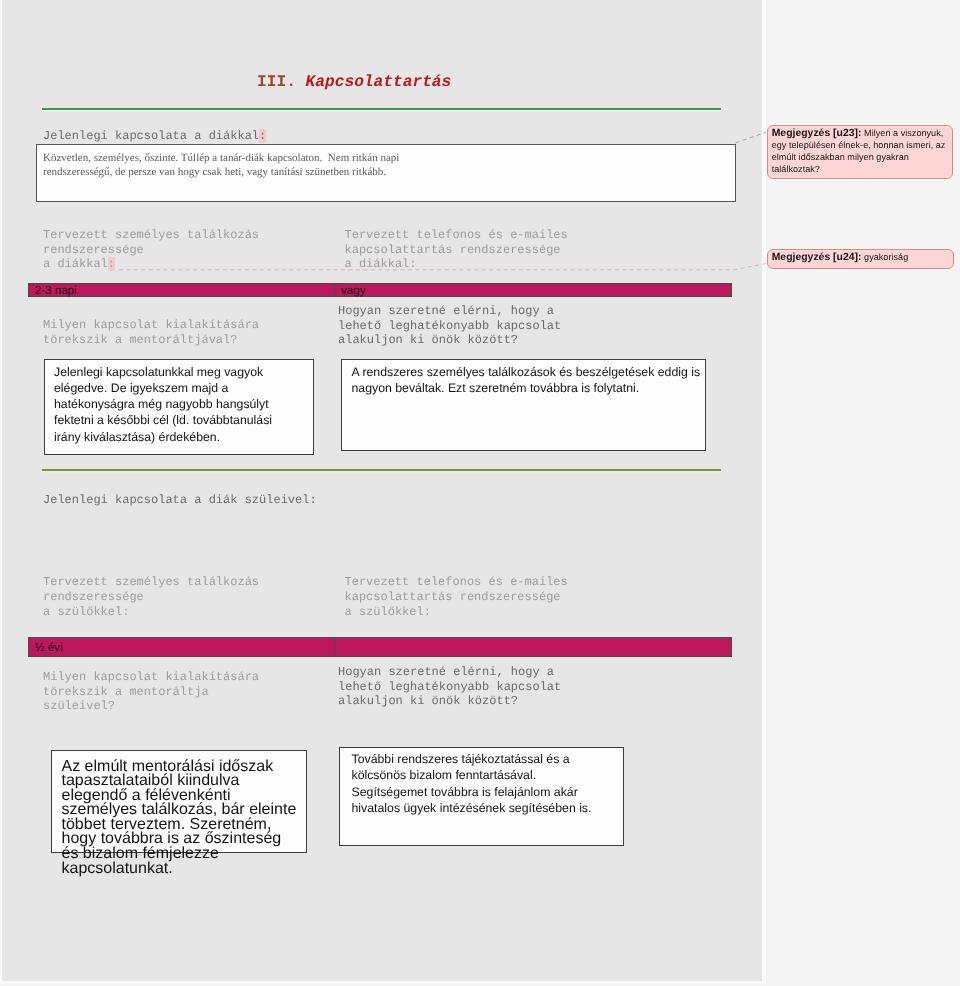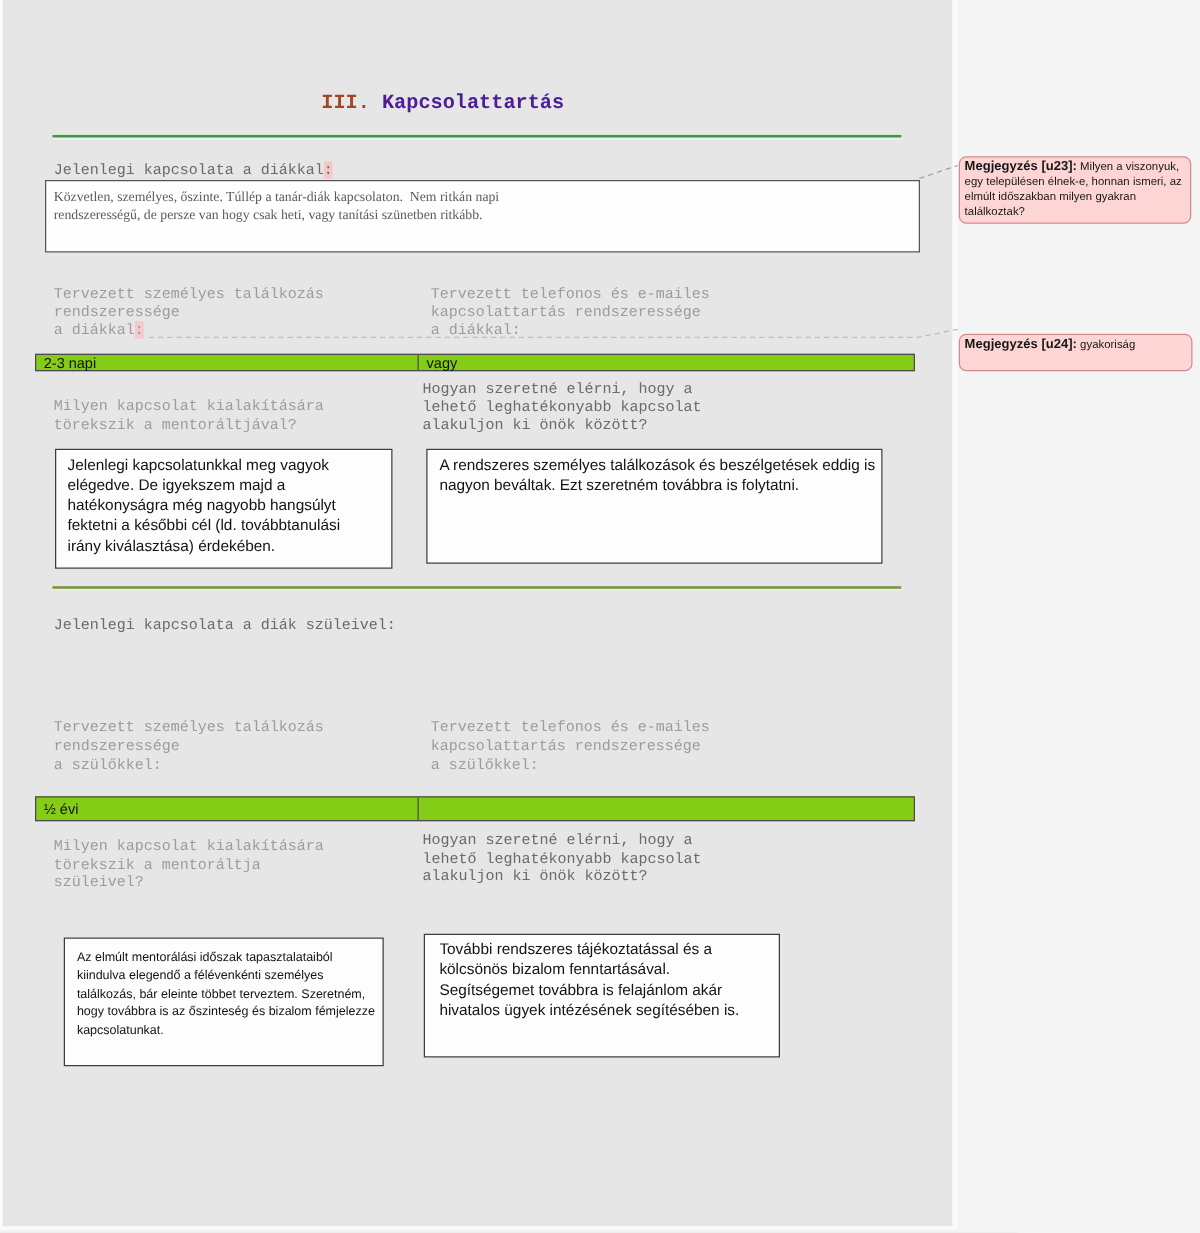--- a/index.html
+++ b/index.html
@@ -9,33 +9,33 @@
   #page{position:absolute;left:0;top:0;width:762px;height:981px;background:#e6e6e6;}
   #pageleft{position:absolute;left:0;top:0;width:2px;height:981px;background:#fcfcfc;}
   #pageright{position:absolute;left:762px;top:0;width:4px;height:981px;background:#fafafa;}
   #pagebottom{position:absolute;left:0;top:981px;width:766px;height:3px;background:#fafafa;}
 
   
   #heading{position:absolute;left:257px;top:74px;font-family:"Liberation Mono",monospace;
            font-size:16.2px;font-weight:bold;white-space:pre;line-height:16px;}
   #heading .num{color:#a0472a;}
   #heading .dot{color:#3f3f3f;}
-  #heading .ttl{color:#4c1d95;}
+  #heading .ttl{color:#b91c1c;font-style:italic;}
   .rule{position:absolute;height:1.6px;background:#4d8f52;box-shadow:0 -1px 0 #cdf3cd,0 1.6px 0 #e2fae2;}
 
   .lbl{position:absolute;font-family:"Liberation Mono",monospace;font-size:12px;
        color:#6a6a6a;white-space:pre;line-height:14.6px;}
   .lbl.dim{color:#9c9c9c;}
   .hl{background:#f4c9c9;}
 
   .wbox{position:absolute;background:#fefefe;border:1px solid #555;box-sizing:border-box;}
   .wbox .t{position:absolute;left:6px;top:7px;font-family:Liberation Serif, serif;
            font-size:11px;color:#5c5c5c;white-space:pre;line-height:13.9px;}
 
-  .tbl{position:absolute;border:1.3px solid #4c4c4c;box-sizing:border-box;background:#84cc16;}
+  .tbl{position:absolute;border:1.3px solid #4c4c4c;box-sizing:border-box;background:#be185d;}
   .tbl .c{position:absolute;top:0;height:100%;font-size:11.6px;color:#111;
           display:flex;align-items:center;padding-left:6px;box-sizing:border-box;white-space:nowrap;}
   .tbl .dv{position:absolute;top:0;height:100%;width:1.3px;background:#4c4c4c;}
 
   .sbox{position:absolute;background:#fdfdfd;border:1.4px solid #3d3d3d;box-sizing:border-box;
         font-size:12.3px;color:#131313;line-height:16.15px;}
   .sbox>span{position:absolute;left:9.5px;top:4px;display:block;}
 
   .cmt{position:absolute;background:#fdd5d5;border:1.25px solid #cf8e8e;border-radius:6px;
        box-sizing:border-box;padding:2.3px 3px 3px 4.2px;font-size:9.1px;line-height:11.87px;
@@ -101,29 +101,29 @@
     <div class="dv" style="left:305px;"></div>
   </div>
 
   <div class="lbl dim" style="left:43px;top:670px;line-height:14.5px;"><span>Milyen kapcsolat kialakítására
 törekszik a mentoráltja
 szüleivel?</span></div>
   <div class="lbl" style="left:338px;top:665px;line-height:14.5px;"><span>Hogyan szeretné elérni, hogy a
 lehető leghatékonyabb kapcsolat
 alakuljon ki önök között?</span></div>
 
-  <div class="sbox" style="left:51px;top:750px;width:256px;height:103px;font-size:10px;line-height:14.6px;">
+  <div class="sbox" style="left:51px;top:750px;width:256px;height:103px;font-size:16px;line-height:14.6px;">
       <span style="width:240px;top:8.5px;left:9.5px;">Az elmúlt mentorálási időszak tapasztalataiból kiindulva elegendő a félévenkénti személyes találkozás, bár eleinte többet terveztem. Szeretném, hogy továbbra is az őszinteség és bizalom fémjelezze kapcsolatunkat.</span>
     </div>
   <div class="sbox" style="left:339px;top:747px;width:285px;height:99px;line-height:16.3px;">
       <span style="width:248px;top:3px;left:11.5px;">További rendszeres tájékoztatással és a kölcsönös bizalom fenntartásával. Segítségemet továbbra is felajánlom akár hivatalos ügyek intézésének segítésében is.</span>
     </div>
 </div>
 
 <div id="pageright"></div>
 <div id="pagebottom"></div>
 <svg id="leaders">
   <path d="M735.5 142.8 L766 132.4" stroke="#a09191" stroke-width="0.85" fill="none" stroke-dasharray="4.2 3.2"></path>
   <path d="M119 269.8 L734.5 269.8 L766 263.5" stroke="#cfaaaa" stroke-width="0.85" fill="none" stroke-dasharray="4.2 3.2"></path>
 </svg>
 
 <div class="cmt" style="left:766.5px;top:125.2px;width:186.5px;height:54.3px;"><b>Megjegyzés [u23]:</b><span> Milyen a viszonyuk, egy településen élnek-e, honnan ismeri, az elmúlt időszakban milyen gyakran találkoztak?</span></div>
-<div class="cmt" style="left:766.5px;top:267px;width:187.5px;height:30px;"><b>Megjegyzés [u24]:</b><span> gyakoriság</span></div>
+<div class="cmt" style="left:766.5px;top:249px;width:187.5px;height:20px;"><b>Megjegyzés [u24]:</b><span> gyakoriság</span></div>
 
 </body></html>

